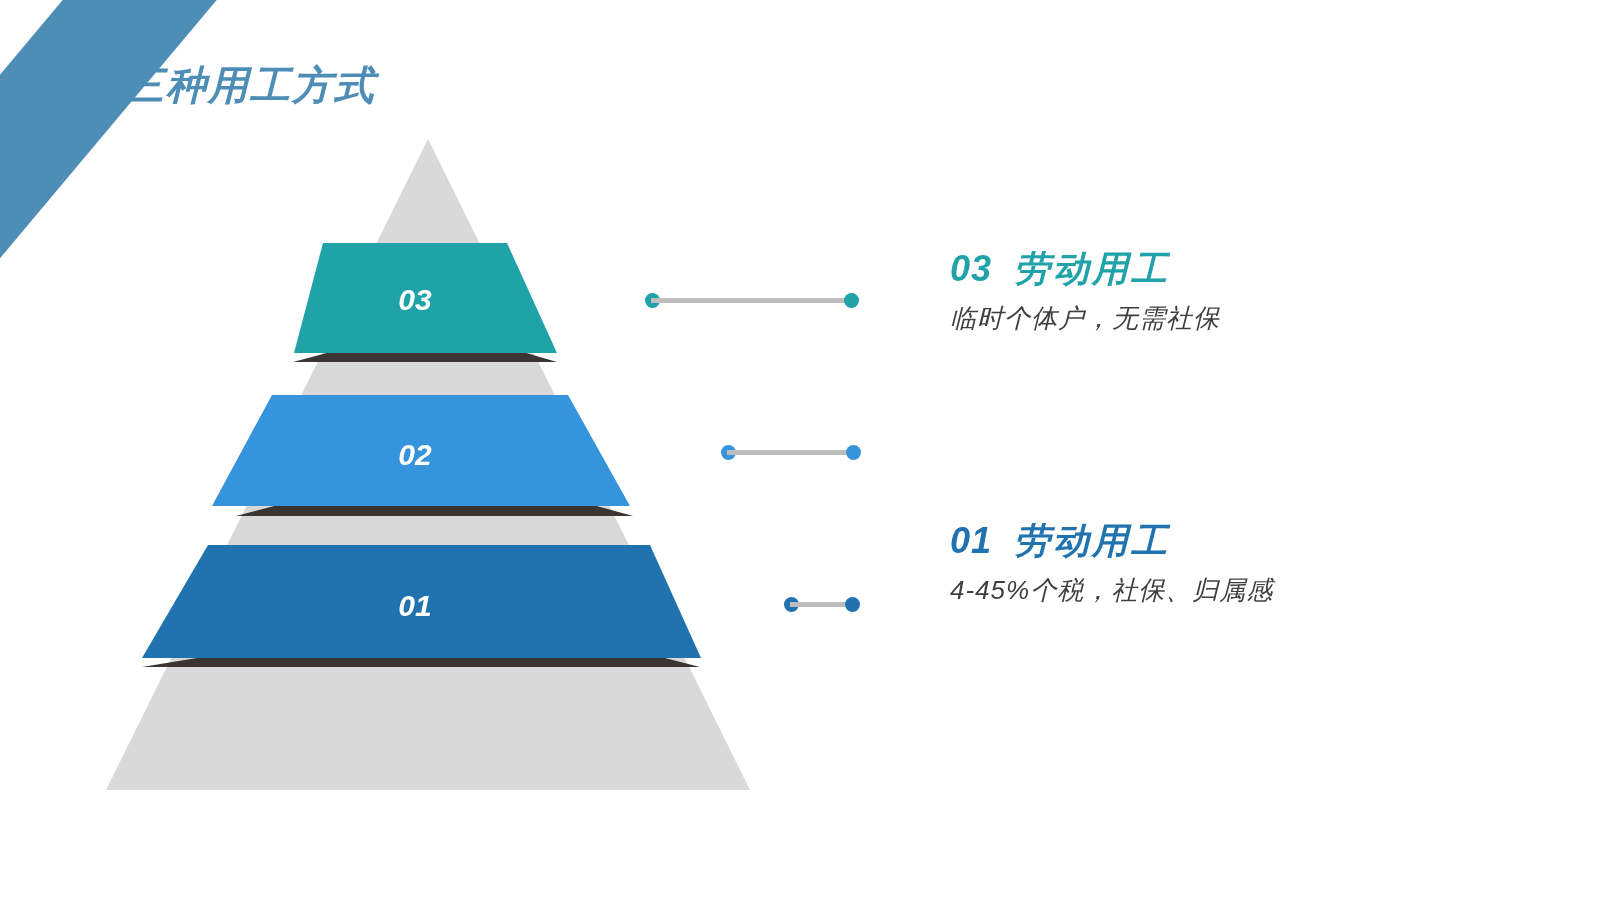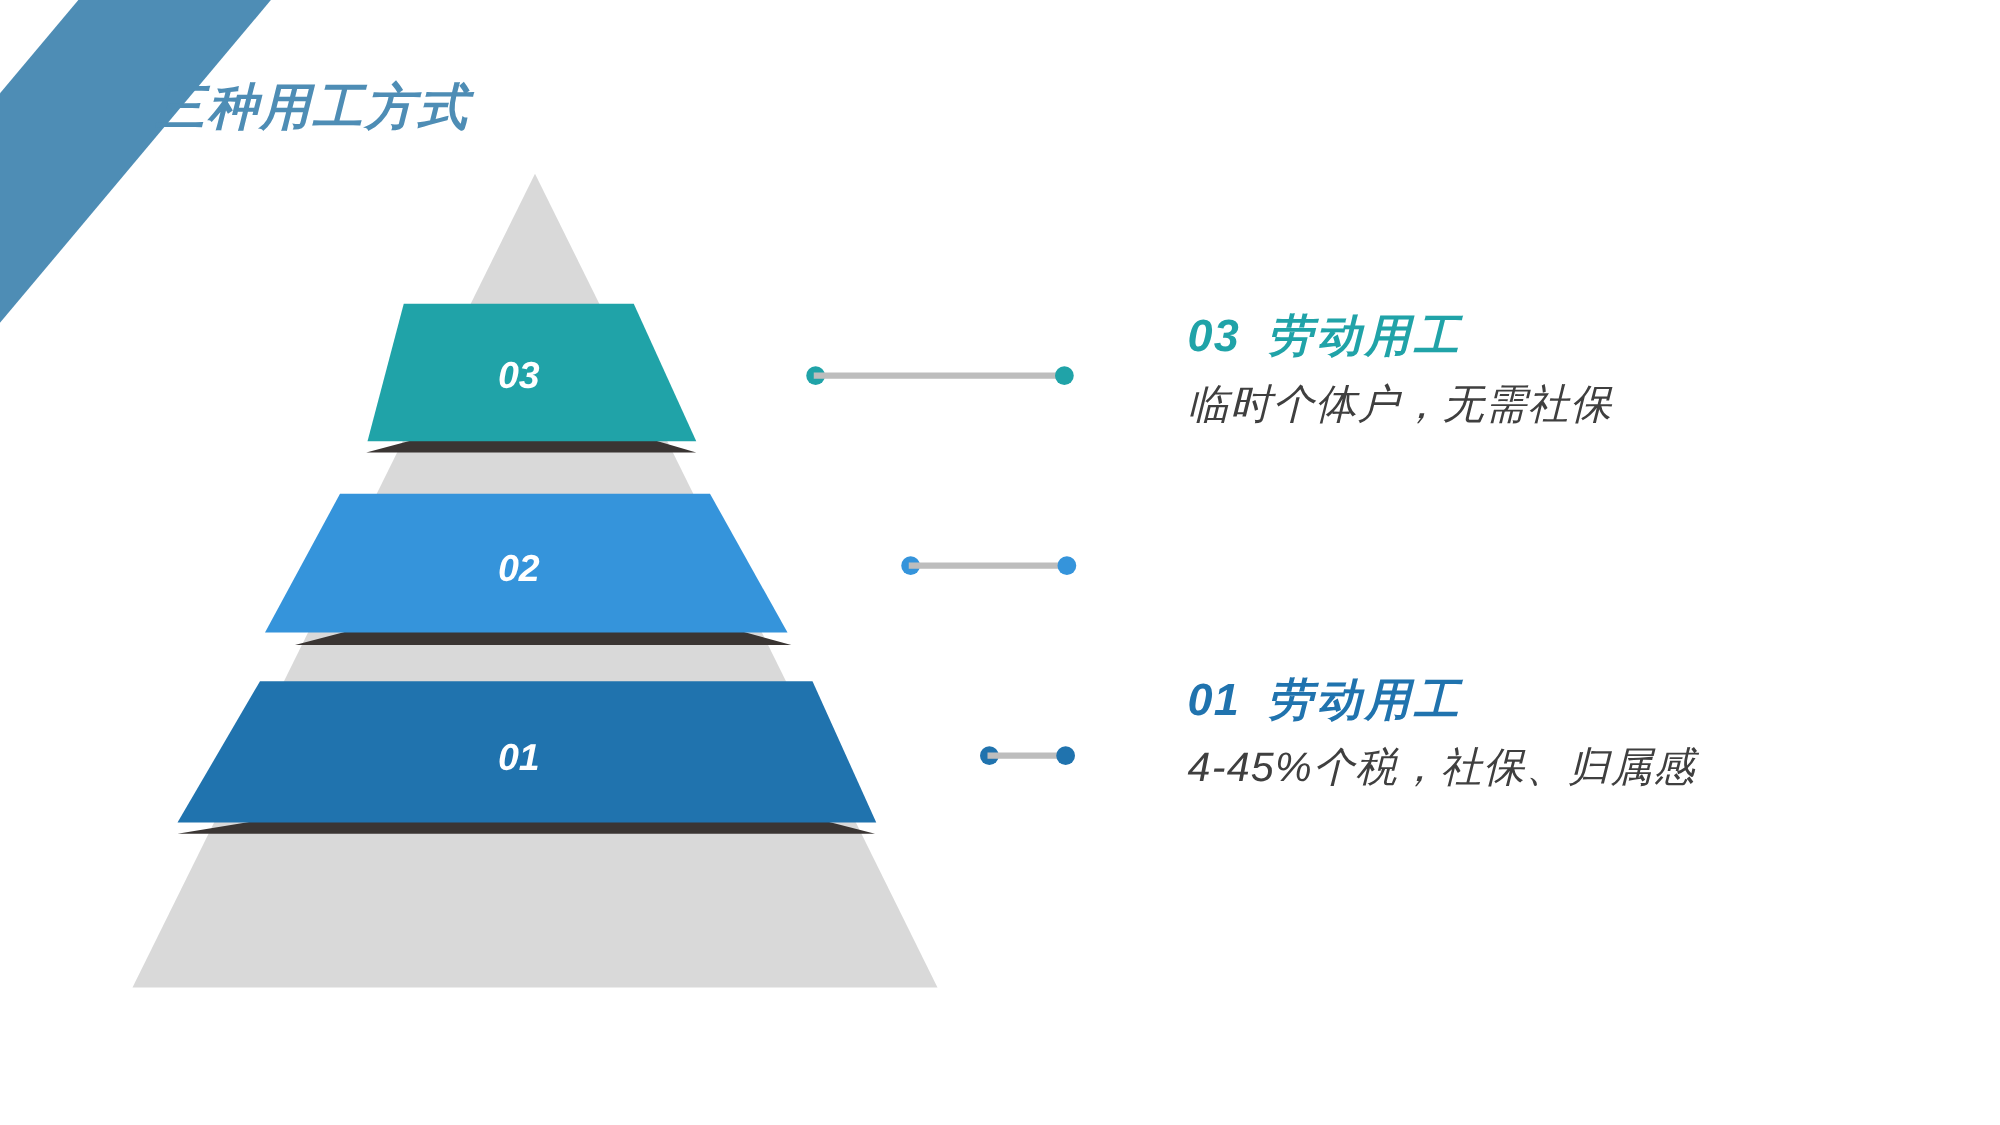--- a/index.html
+++ b/index.html
@@ -84,35 +84,35 @@
   #connector-01 { left: 784px; top: 595px; width: 76px; }
 
   
   .info-block {
     position: absolute;
     left: 950px;
     width: 560px;
   }
   #info-03 { top: 248px; }
   #info-02 { top: 400px; }
-  #info-01 { top: 539px; }
+  #info-01 { top: 520px; }
 
   .info-heading {
     font-size: 36px;
     font-weight: bold;
     letter-spacing: 1px;
     white-space: nowrap;
     line-height: 1.15;
   }
   .info-heading .num   { margin-right: 22px; }
   .info-heading .label { letter-spacing: 3px; }
 
   .info-desc {
     margin-top: 14px;
-    font-size: 33px;
+    font-size: 26px;
     color: #3f3f3f;
     letter-spacing: 1px;
     white-space: nowrap;
     line-height: 1.2;
   }
 </style>
 </head>
 <body>
 
 <div id="slide">

